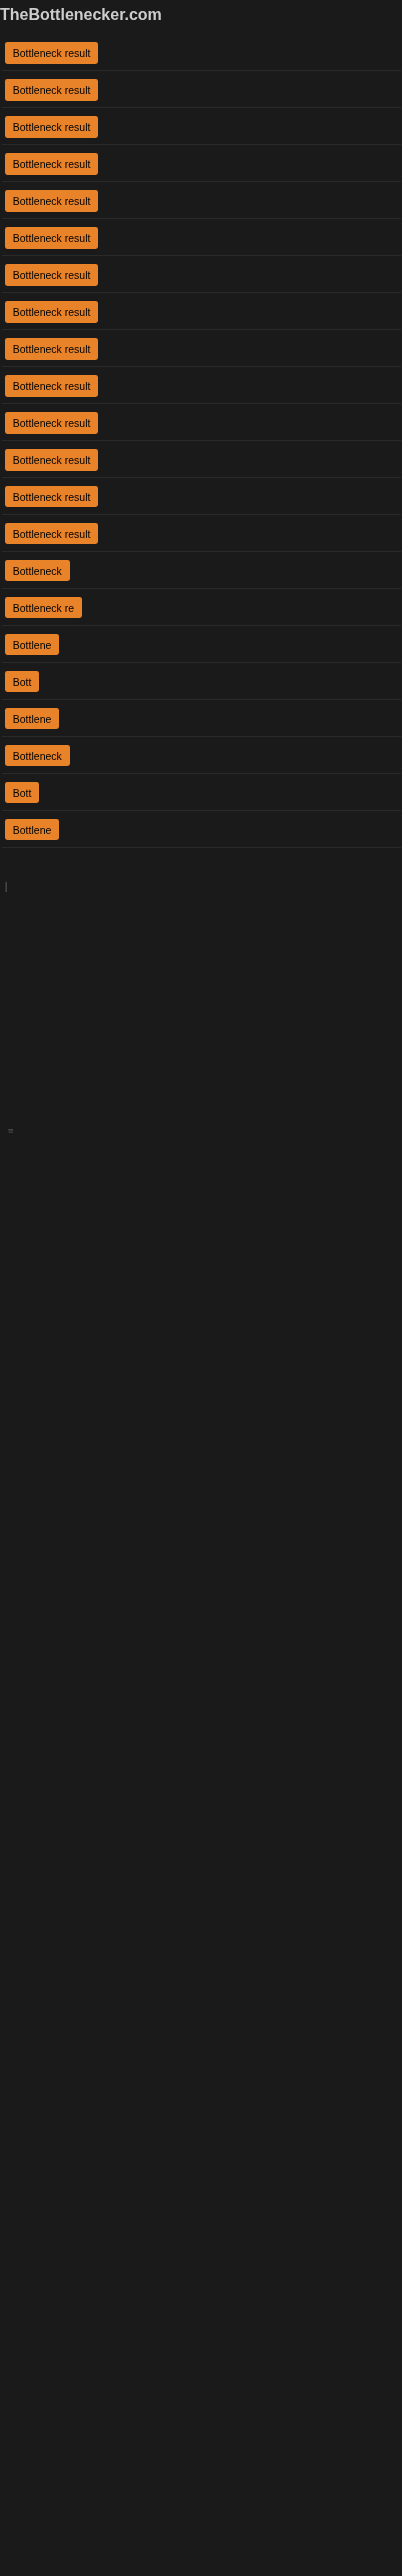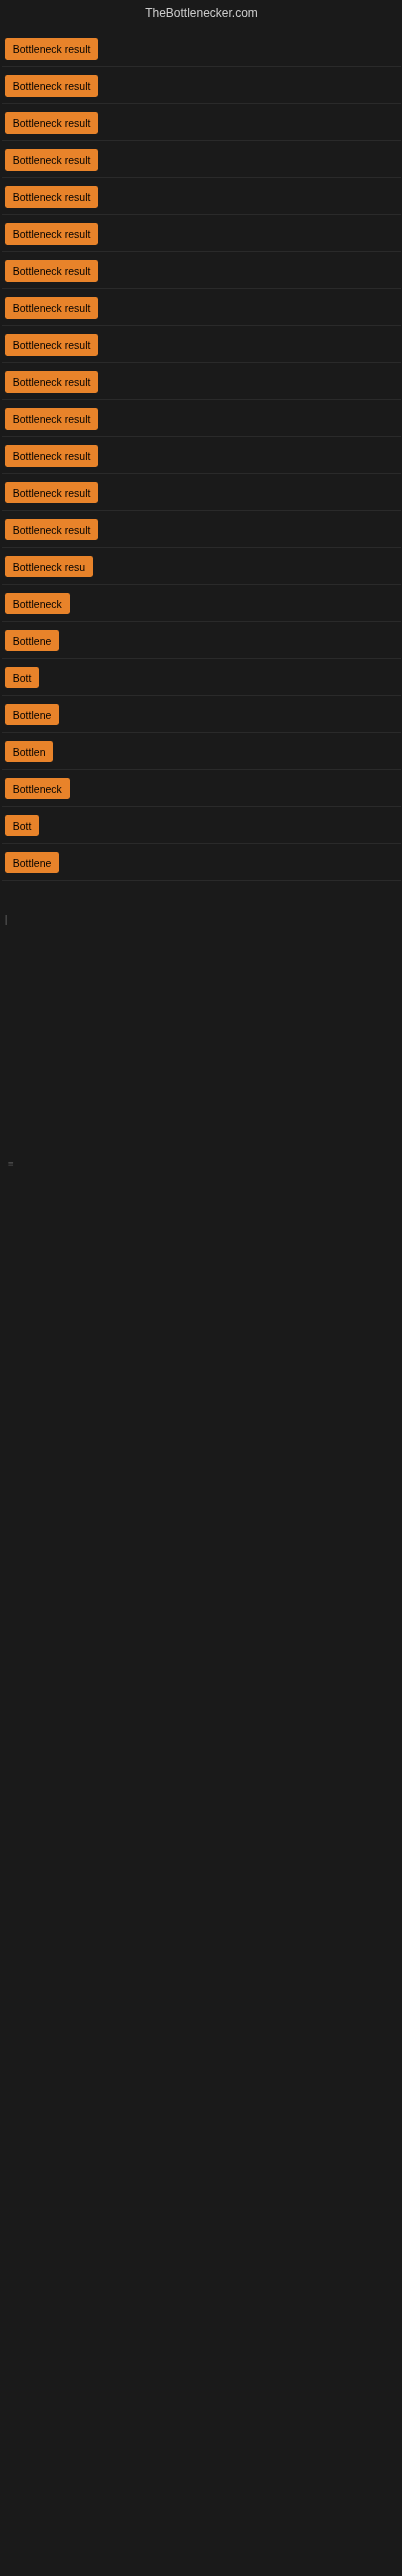--- a/index.html
+++ b/index.html
@@ -10,25 +10,25 @@
 
     body {
       width: 403px;
       min-height: 2576px;
       background-color: #1a1a1a;
       font-family: Arial, sans-serif;
       position: relative;
     }
 
     .site-header {
-      text-align: center;
+      text-align: left;
       padding: 6.4px 0 9.7px 0;
       color: #cccccc;
-      font-size: 12px;
-      font-weight: normal;
+      font-size: 16px;
+      font-weight: bold;
     }
 
     .bottleneck-item {
       display: flex;
       align-items: center;
       margin-bottom: 0;
       padding: 8px 0 6.4px 0;
       border-bottom: 0.8px solid #2a2a2a;
     }
 
@@ -99,36 +99,33 @@
     <div class="bottleneck-item">
       <span class="bottleneck-badge">Bottleneck result</span>
     </div>
     <div class="bottleneck-item">
       <span class="bottleneck-badge">Bottleneck result</span>
     </div>
     <div class="bottleneck-item">
       <span class="bottleneck-badge">Bottleneck result</span>
     </div>
     <div class="bottleneck-item">
-      <span class="bottleneck-badge">Bottleneck resu</span>
+      <span class="bottleneck-badge">Bottleneck</span>
     </div>
     <div class="bottleneck-item">
-      <span class="bottleneck-badge">Bottleneck</span>
+      <span class="bottleneck-badge">Bottleneck re</span>
     </div>
     <div class="bottleneck-item">
       <span class="bottleneck-badge">Bottlene</span>
     </div>
     <div class="bottleneck-item">
       <span class="bottleneck-badge">Bott</span>
     </div>
     <div class="bottleneck-item">
       <span class="bottleneck-badge">Bottlene</span>
-    </div>
-    <div class="bottleneck-item">
-      <span class="bottleneck-badge">Bottlen</span>
     </div>
     <div class="bottleneck-item">
       <span class="bottleneck-badge">Bottleneck</span>
     </div>
     <div class="bottleneck-item">
       <span class="bottleneck-badge">Bott</span>
     </div>
     <div class="bottleneck-item">
       <span class="bottleneck-badge">Bottlene</span>
     </div>

